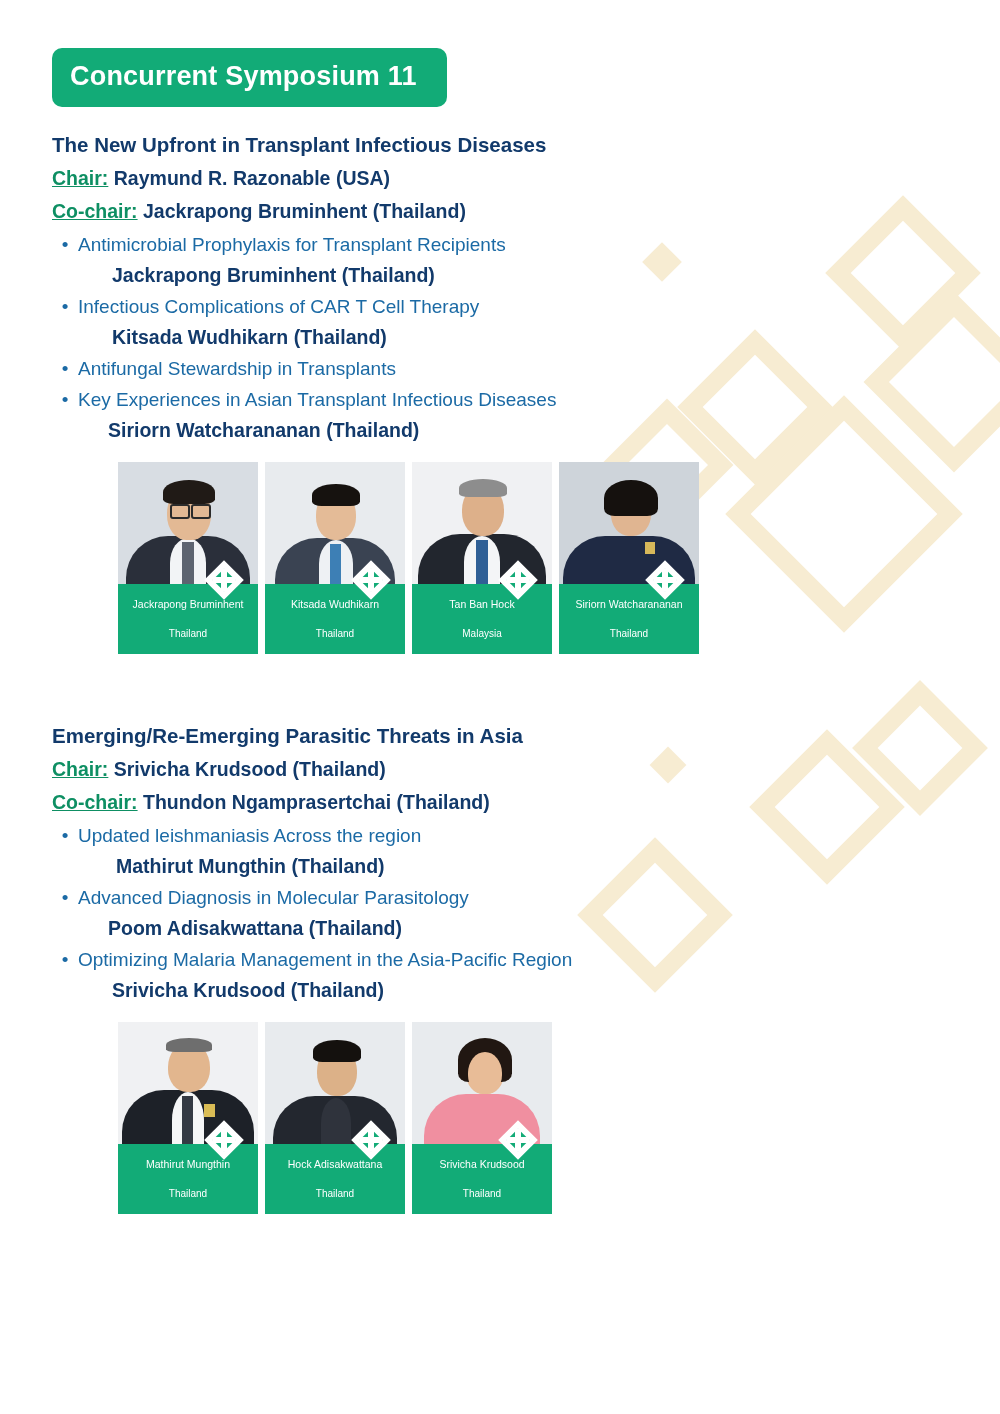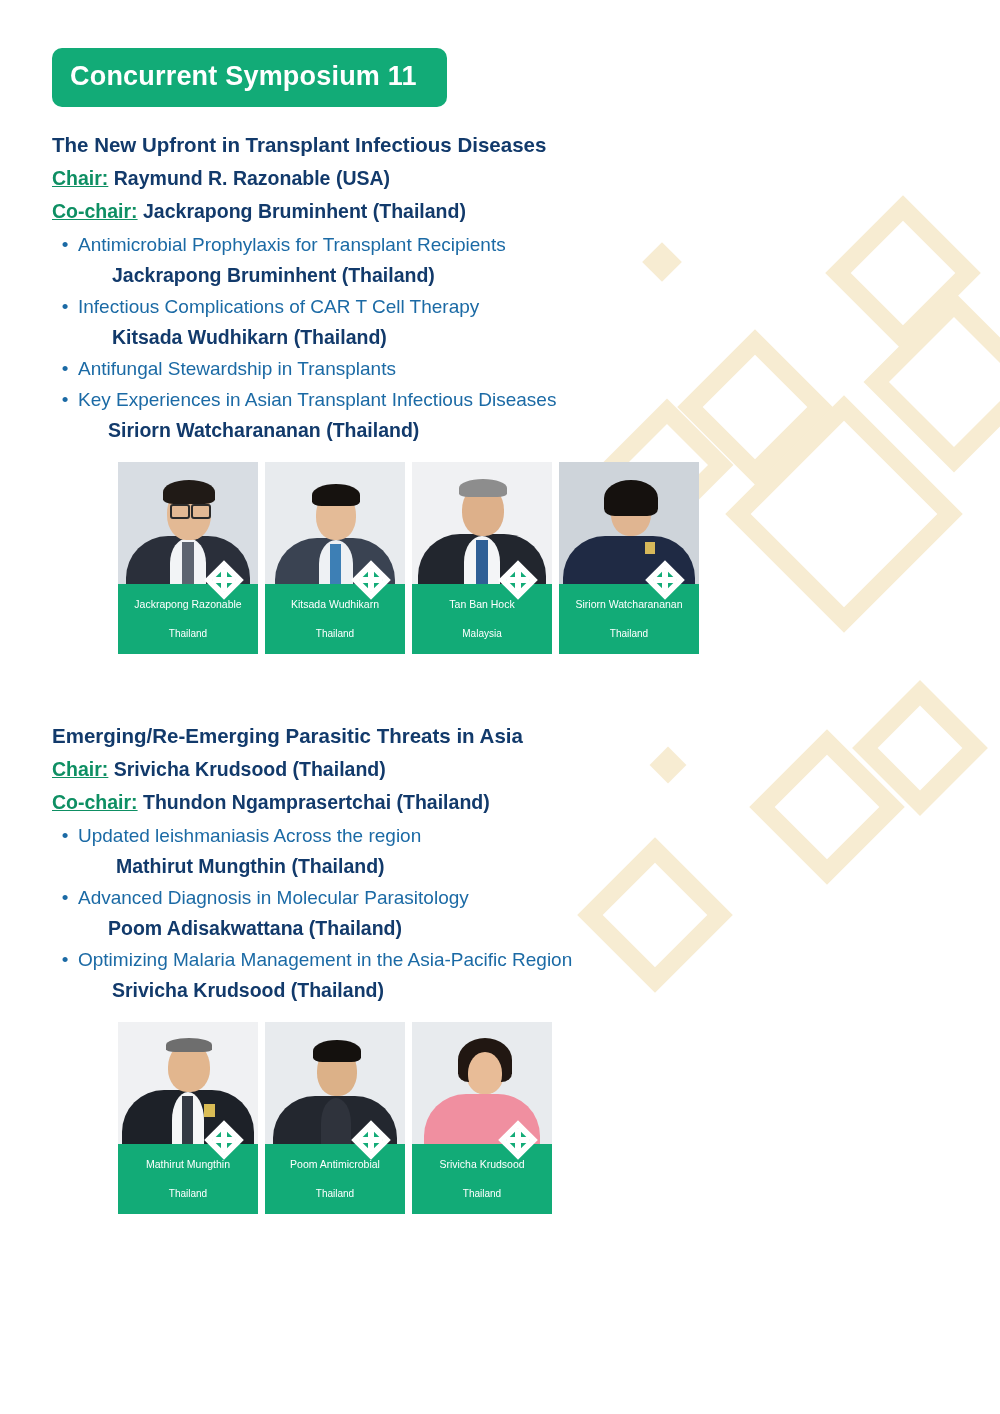--- a/index.html
+++ b/index.html
@@ -253,21 +253,21 @@
         <div class="photo bg-a">
           <div class="body-shape" style="left:8px; top:74px; width:124px; height:52px; background:#2a2f3a;"></div>
           <div class="shirt" style="left:52px; top:76px; width:36px; height:50px; background:#f2f4f6;"></div>
           <div class="tie" style="left:64px; top:80px; width:12px; height:44px; background:#5d6470;"></div>
           <div class="head" style="left:49px; top:24px; width:44px; height:54px; background:#e3b994;"></div>
           <div class="hair" style="left:45px; top:18px; width:52px; height:24px; background:#201a16;"></div>
           <div class="glasses" style="left:52px; top:42px; width:16px; height:11px;"></div>
           <div class="glasses" style="left:73px; top:42px; width:16px; height:11px;"></div>
         </div>
         <div class="caption">
-          <span class="cap-name">Jackrapong Razonable</span>
+          <span class="cap-name">Jackrapong Bruminhent</span>
           <span class="cap-country">Thailand</span>
         </div>
         <svg class="badge" viewBox="0 0 44 44">
           <rect x="8" y="8" width="28" height="28" fill="#ffffff" transform="rotate(45 22 22)"></rect>
           <rect x="14" y="14" width="16" height="16" fill="#12ab77" transform="rotate(45 22 22)"></rect>
           <rect x="19" y="11" width="6" height="22" fill="#ffffff"></rect>
           <rect x="11" y="19" width="22" height="6" fill="#ffffff"></rect>
         </svg>
       </div>
 
@@ -396,21 +396,21 @@
       </div>
 
       <div class="card">
         <div class="photo bg-b">
           <div class="body-shape" style="left:8px; top:74px; width:124px; height:52px; background:#23272f;"></div>
           <div class="shirt" style="left:56px; top:76px; width:30px; height:50px; background:#2f333c;"></div>
           <div class="head" style="left:52px; top:24px; width:40px; height:50px; background:#dcb188;"></div>
           <div class="hair" style="left:48px; top:18px; width:48px; height:22px; background:#14110e;"></div>
         </div>
         <div class="caption">
-          <span class="cap-name">Poom Antimicrobial</span>
+          <span class="cap-name">Hock Adisakwattana</span>
           <span class="cap-country">Thailand</span>
         </div>
         <svg class="badge" viewBox="0 0 44 44">
           <rect x="8" y="8" width="28" height="28" fill="#ffffff" transform="rotate(45 22 22)"></rect>
           <rect x="14" y="14" width="16" height="16" fill="#12ab77" transform="rotate(45 22 22)"></rect>
           <rect x="19" y="11" width="6" height="22" fill="#ffffff"></rect>
           <rect x="11" y="19" width="22" height="6" fill="#ffffff"></rect>
         </svg>
       </div>
 

